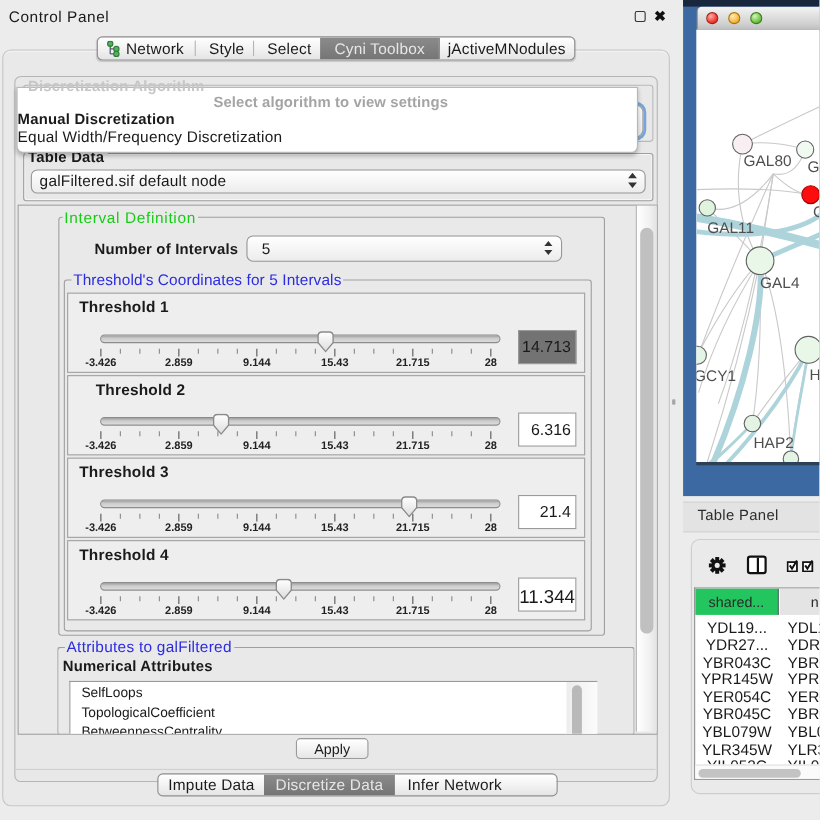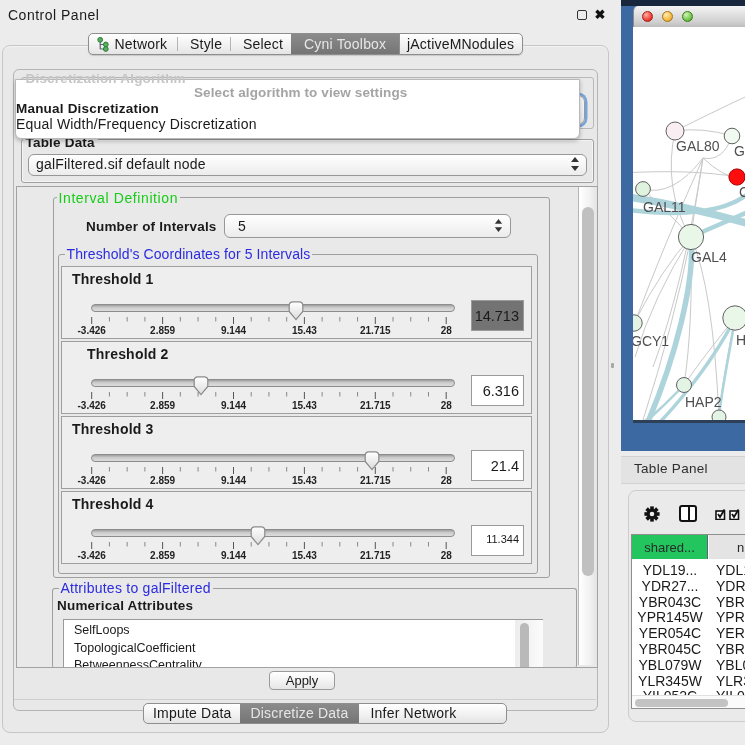--- a/index.html
+++ b/index.html
@@ -239,21 +239,21 @@
       <div class="abs" style="left:358.2px;top:58px;width:52px;text-align:center;font-size:10px;font-weight:bold;color:#222;">28</div>
       <svg class="abs" style="left:188.3px;top:34px;" width="16" height="20" viewBox="0 0 16 20">
         <path d="M1.2 4 A3.5 3.5 0 0 1 4.7 0.8 H11.3 A3.5 3.5 0 0 1 14.8 4 V10.5 L8 18.6 L1.2 10.5 Z" fill="url(#tg3)" stroke="#8a8a8a" stroke-width="1.2"></path>
         <defs>
           <linearGradient id="tg3" x1="0" y1="0" x2="0" y2="1">
             <stop offset="0" stop-color="#ffffff"></stop>
             <stop offset="1" stop-color="#dcdcdc"></stop>
           </linearGradient>
         </defs>
       </svg>
-      <div class="abs" style="left:409px;top:33px;width:53px;height:31px;background:#fff;border:1.5px solid #9a9a9a;font-size:11px;text-align:right;padding:7px 4px 0 0;box-sizing:border-box;">11.344</div>
+      <div class="abs" style="left:409px;top:33px;width:53px;height:31px;background:#fff;border:1.5px solid #9a9a9a;font-size:17px;text-align:right;padding:7px 4px 0 0;box-sizing:border-box;">11.344</div>
     </div>
   </div>
 
 <div class="abs" style="left:52px;top:587.5px;width:523px;height:79px;border:1px solid #9f9f9f;border-radius:3px;border-bottom:none;"></div>
 <div class="abs" style="left:58.5px;top:579.5px;background:#e9e9e9;padding:0 2px;color:#2b2be0;font-size:14px;letter-spacing:.25px;">Attributes to galFiltered</div>
 <div class="abs b13" style="left:57px;top:597.5px;">Numerical Attributes</div>
 <div class="abs" style="left:63px;top:619px;width:479px;height:47px;background:#ffffff;border-top:1px solid #9a9a9a;border-left:1px solid #9a9a9a;overflow:hidden;">
   <div class="abs" style="left:451px;top:0;width:28px;height:47px;background:linear-gradient(90deg,#ededed,#fbfbfb);"></div>
   <div class="abs" style="left:455.5px;top:3px;width:9px;height:60px;background:#b9b9b9;border-radius:5px 5px 0 0;"></div>
   <div class="abs" style="left:10px;top:3px;font-size:12.5px;">SelfLoops</div>

